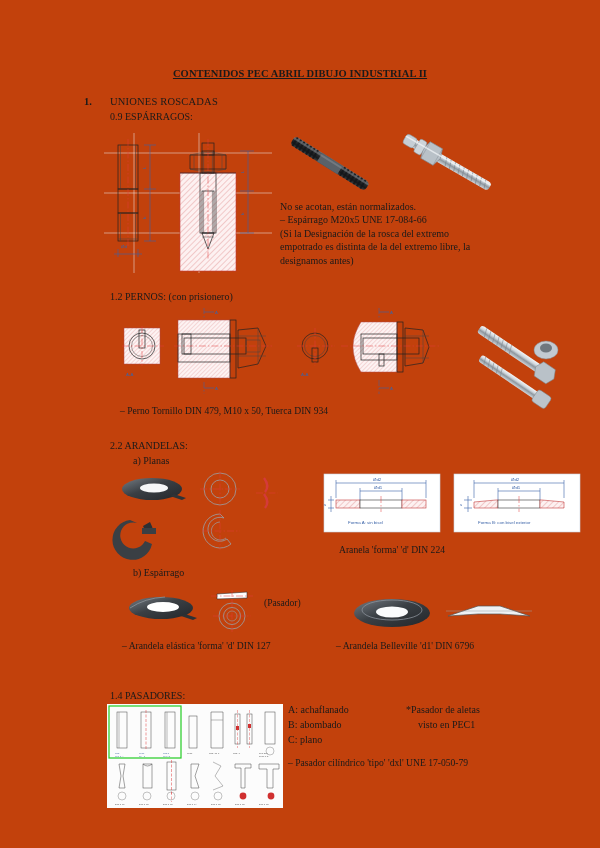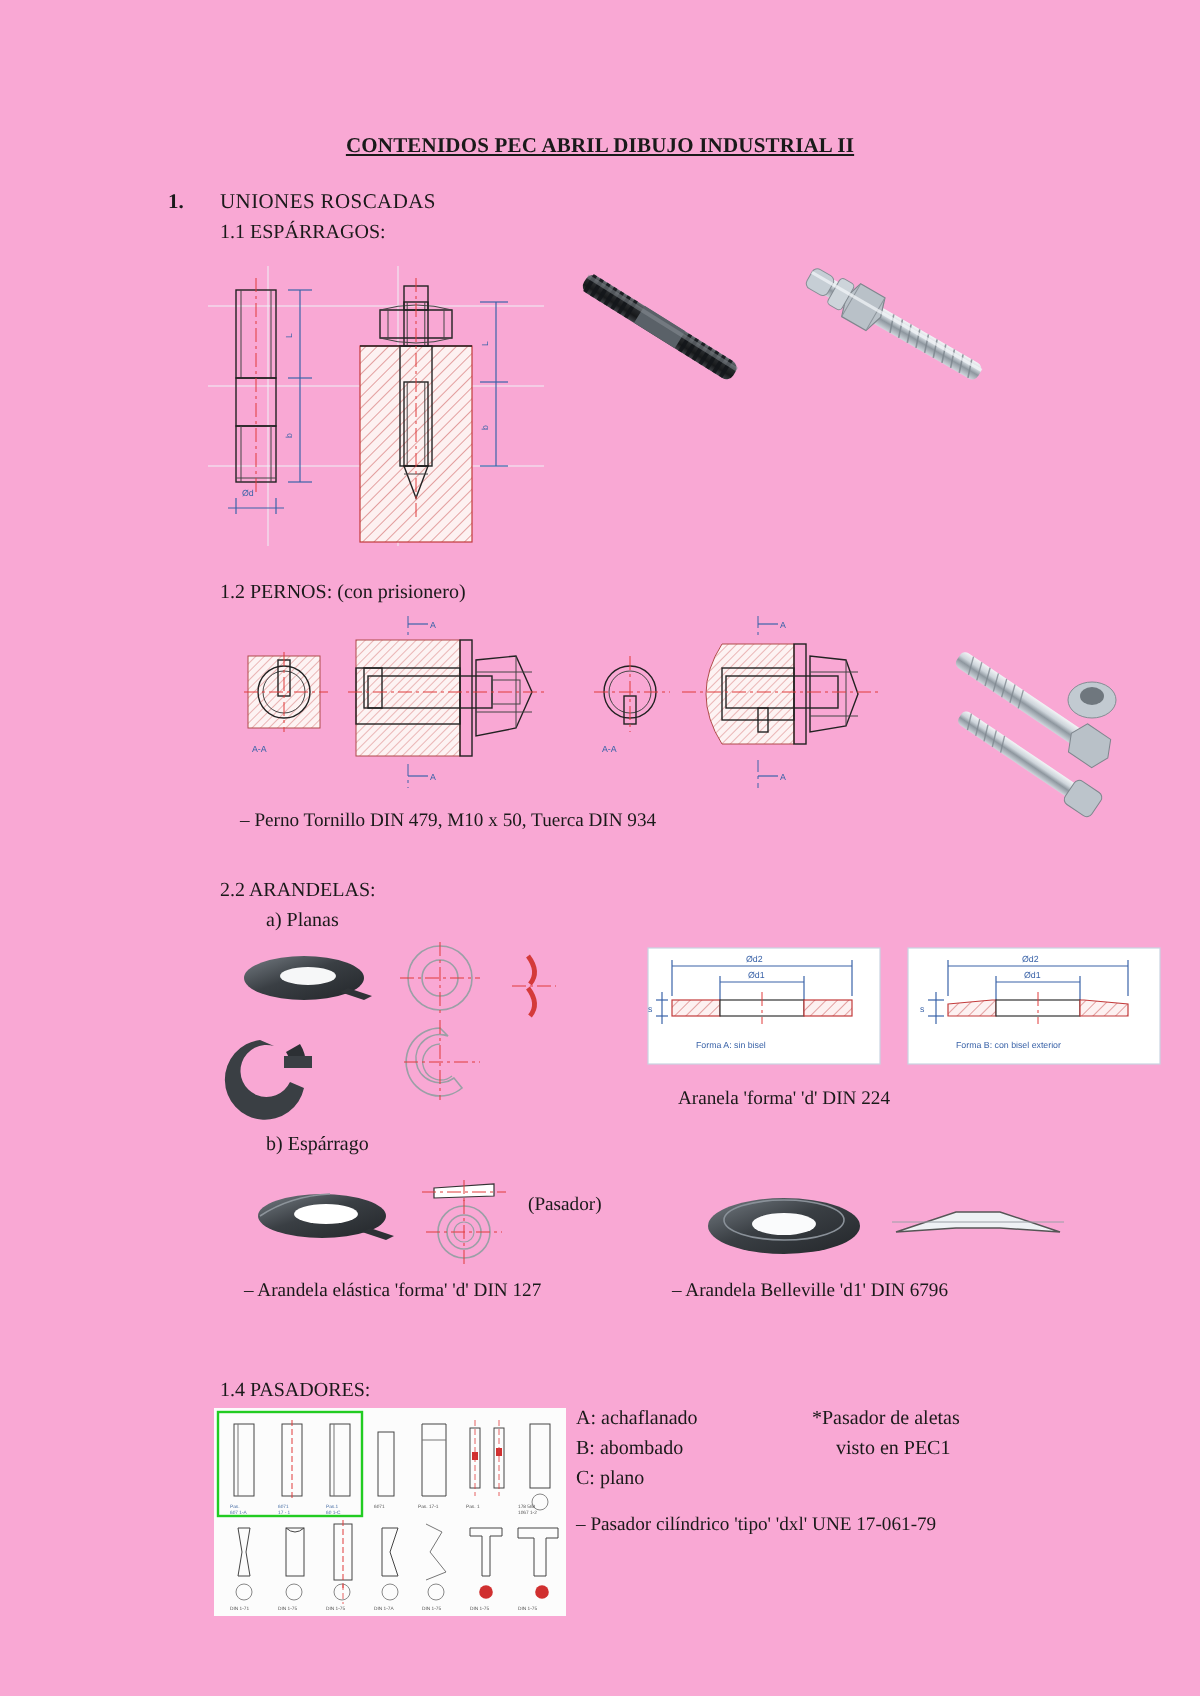--- a/index.html
+++ b/index.html
@@ -4,21 +4,21 @@
 <style>
   html, body {
     margin: 0;
     padding: 0;
     background: #ffffff;
   }
   .page {
     position: relative;
     width: 600px;
     height: 848px;
-    background: #f9a8d4;
+    background: #c2410c;
     font-family: "Liberation Serif", serif;
     color: #1a1a1a;
     overflow: hidden;
   }
 
   
   .doc-title {
     position: absolute;
     left: 0; right: 0;
     top: 68px;
@@ -110,21 +110,21 @@
         <stop offset="100%" stop-color="#23262a"></stop>
       </linearGradient>
     </defs>
   </svg>
 
   <div class="doc-title">CONTENIDOS PEC ABRIL DIBUJO INDUSTRIAL II</div>
 
   <div class="h-num" style="top:96px">1.</div>
   <div class="h-title" style="top:96px">UNIONES ROSCADAS</div>
 
-  <div class="sub" style="left:110px; top:111px">1.1 ESPÁRRAGOS:</div>
+  <div class="sub" style="left:110px; top:111px">0.9 ESPÁRRAGOS:</div>
 
   <div class="fig" style="left:104px; top:133px">
     <svg width="168" height="140" viewBox="0 0 168 140">
 
       <g stroke="#eef2f6" stroke-width=".5">
         <line x1="0" y1="20" x2="168" y2="20"></line>
           <line x1="0" y1="60" x2="168" y2="60"></line>
         <line x1="0" y1="100" x2="168" y2="100"></line>
         <line x1="30" y1="0" x2="30" y2="140"></line>
           <line x1="95" y1="0" x2="95" y2="140"></line>
@@ -248,20 +248,25 @@
         <path d="M30 23 L30 42 M44 23 L44 42" stroke="#8d959c" stroke-width=".5"></path>
 
         <rect x="20" y="25" width="8" height="15" rx="2" fill="#cdd4da" stroke="#848c93" stroke-width=".5"></rect>
 
         <rect x="6" y="27" width="12" height="11" rx="3" fill="#c6ced5" stroke="#868e95" stroke-width=".5"></rect>
         <rect x="6" y="29.5" width="98" height="1.6" fill="#f4f7f9" opacity=".7"></rect>
       </g>
     </svg>
   </div>
 
+  <div class="body-text" style="left:280px; top:200px; width:260px">No se acotan, están normalizados.
+– Espárrago M20x5 UNE 17-084-66
+(Si la Designación de la rosca del extremo
+empotrado es distinta de la del extremo libre, la
+designamos antes)</div>
 
   <div class="sub" style="left:110px; top:291px">1.2 PERNOS: (con prisionero)</div>
 
   <div class="fig" style="left:118px; top:308px">
     <svg width="170" height="92" viewBox="0 0 170 92">
 
       <g>
         <rect x="6" y="20" width="36" height="36" class="hatch-pink"></rect>
         <circle cx="24" cy="38" r="13" fill="#fff" class="ln"></circle>
         <circle cx="24" cy="38" r="10.5" class="ln-thin" fill="none"></circle>
@@ -600,15 +605,15 @@
       </g>
     </svg>
   </div>
 
   <div class="listitem" style="left:288px; top:704px">A: achaflanado</div>
   <div class="listitem" style="left:288px; top:719px">B: abombado</div>
   <div class="listitem" style="left:288px; top:734px">C: plano</div>
   <div class="listitem" style="left:406px; top:704px">*Pasador de aletas</div>
   <div class="listitem" style="left:418px; top:719px">visto en PEC1</div>
 
-  <div class="caption" style="left:288px; top:757px">– Pasador cilíndrico 'tipo' 'dxl' UNE 17-061-79</div>
+  <div class="caption" style="left:288px; top:757px">– Pasador cilíndrico 'tipo' 'dxl' UNE 17-050-79</div>
 
 </div>
 
 </body></html>

